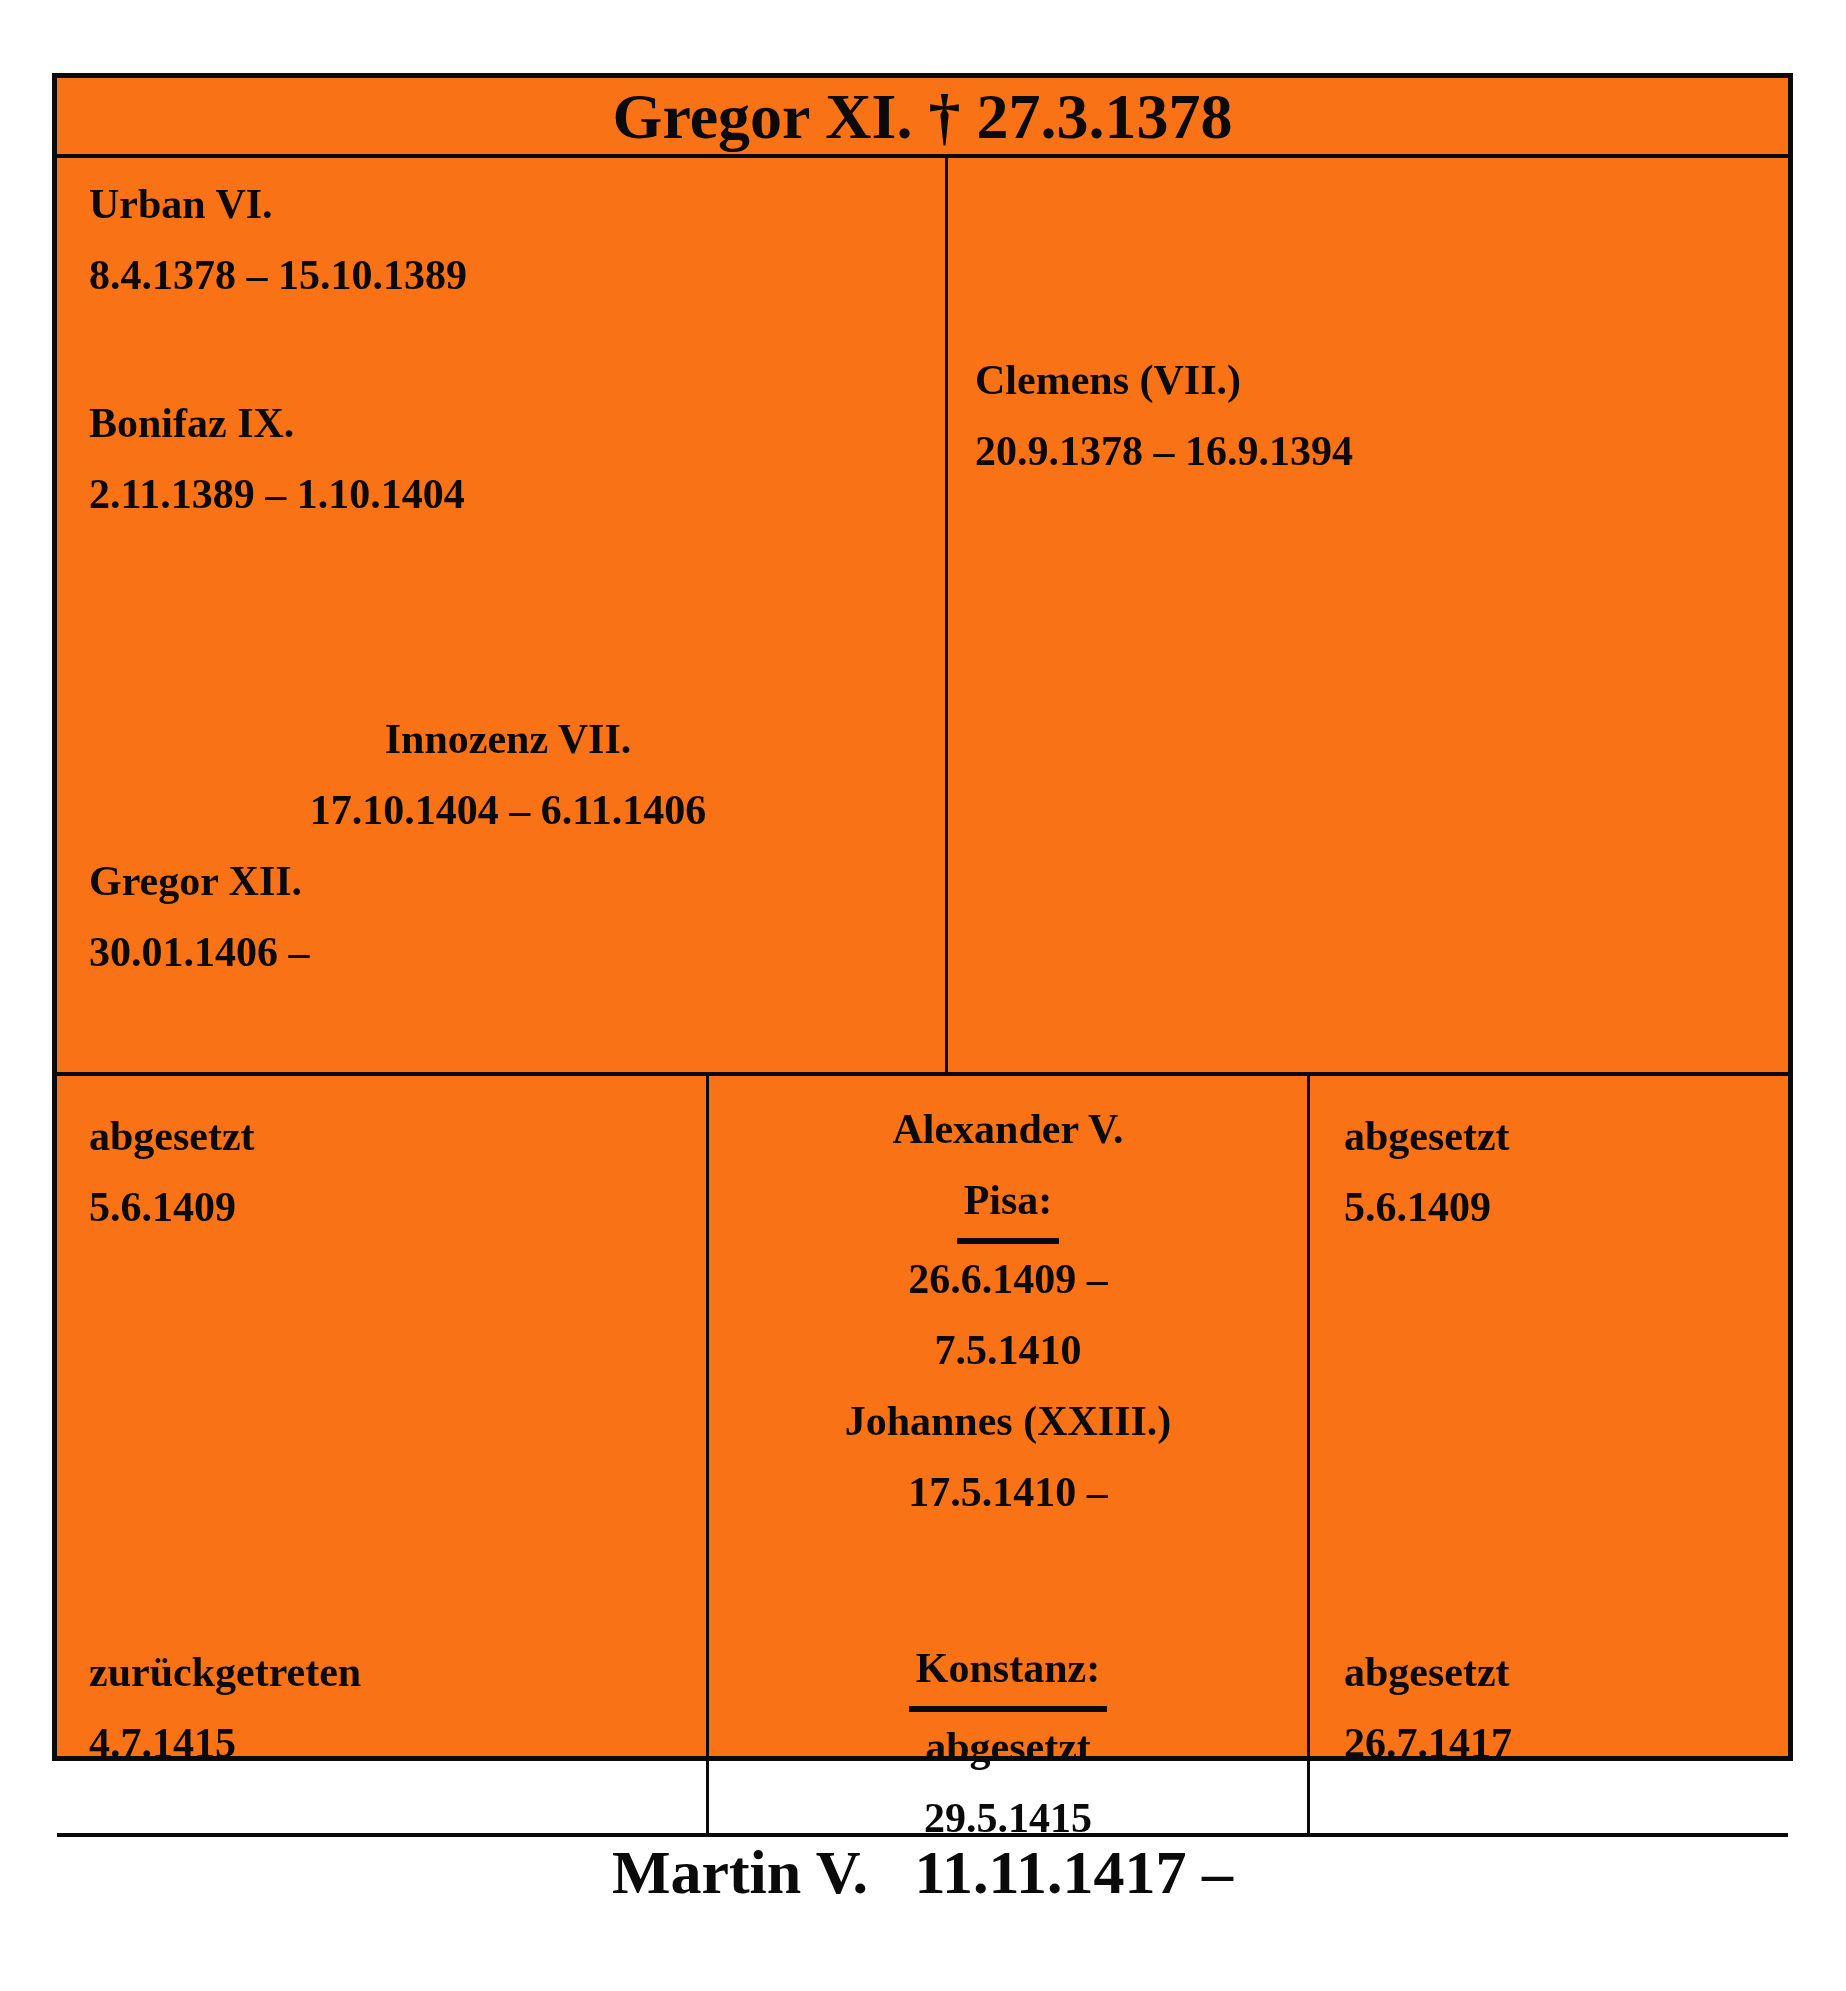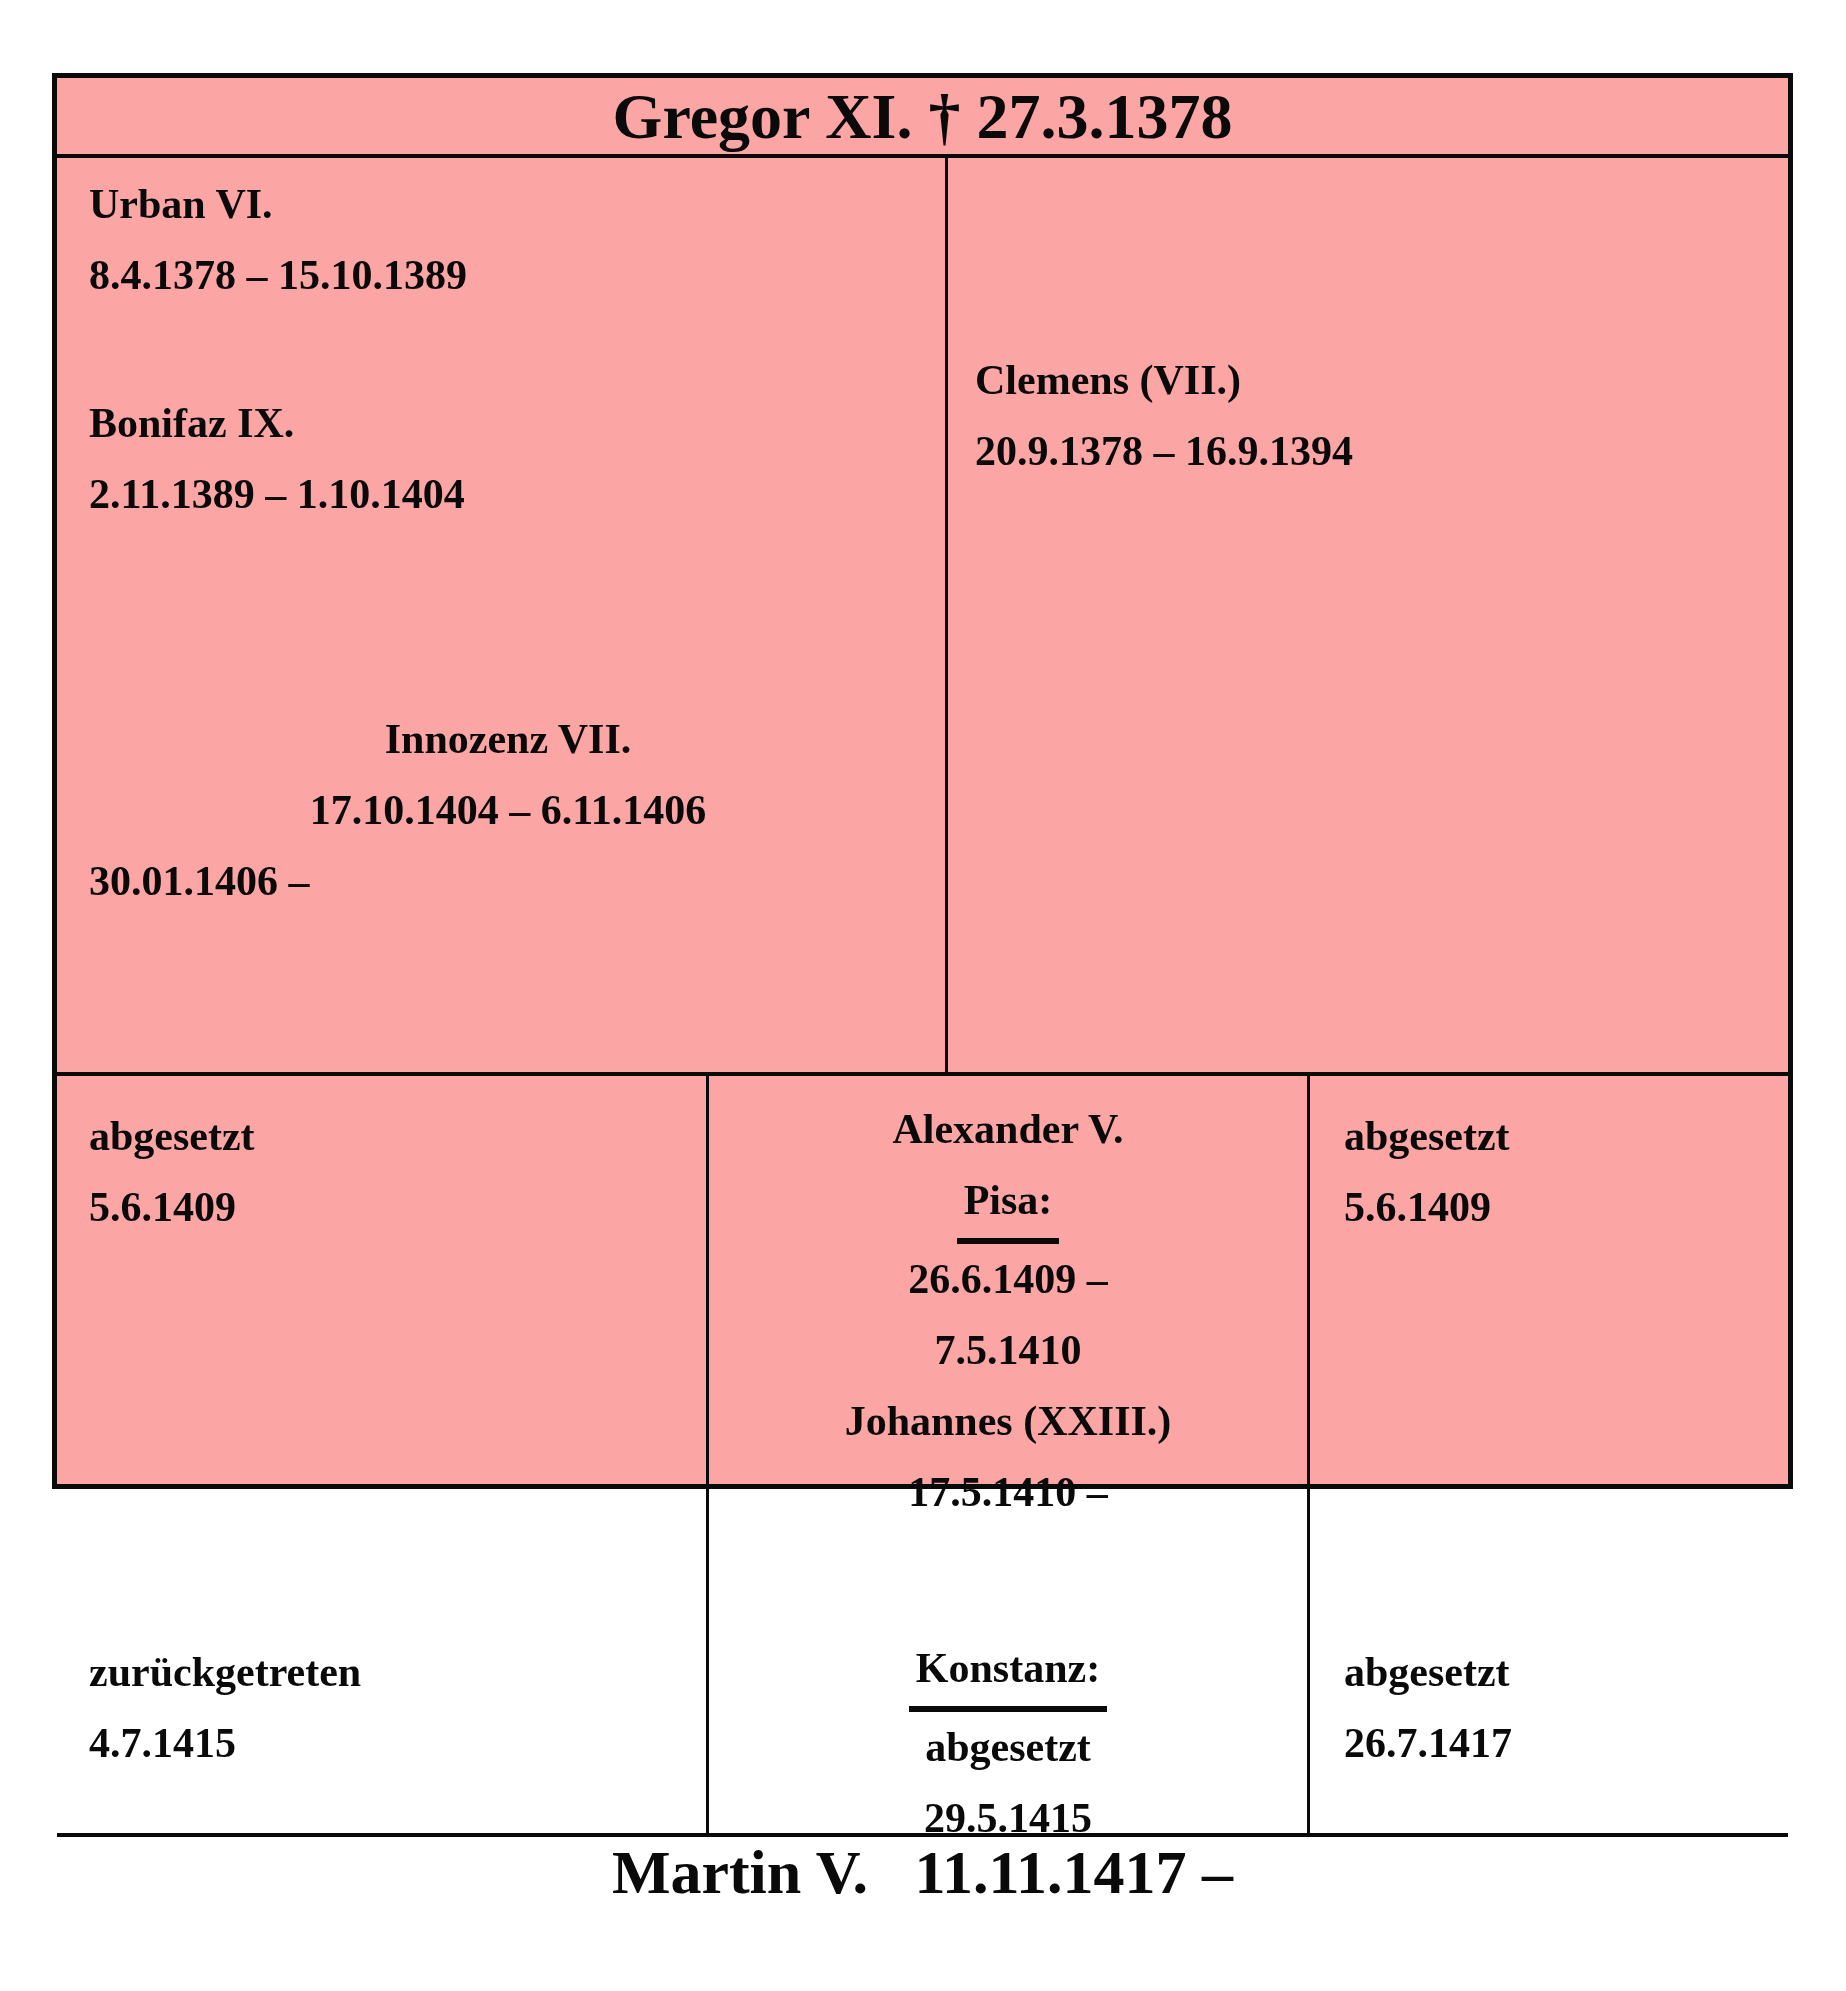--- a/index.html
+++ b/index.html
@@ -17,25 +17,25 @@
     font-weight: bold;
     overflow: hidden;
   }
   * { box-sizing: border-box; }
 
   .schism-table {
     position: absolute;
     left: 52px;
     top: 73px;
     width: 1741px;
-    height: 1416px;
+    height: 1688px;
     border: 5.3px solid #0a0a0a;
     display: flex;
     flex-direction: column;
-    background: #fca5a5;
+    background: #f97316;
   }
 
   .header-row {
     height: 80px;
     border-bottom: 4.5px solid #0a0a0a;
     display: flex;
     align-items: center;
     justify-content: center;
     font-size: 64px;
     line-height: 71px;
@@ -136,20 +136,21 @@
         </div>
         <div class="pope-entry m-bonifaz">
           <div class="line">Bonifaz IX.</div>
           <div class="line">2.11.1389 – 1.10.1404</div>
         </div>
         <div class="pope-entry m-innozenz">
           <div class="line">Innozenz VII.</div>
           <div class="line">17.10.1404 – 6.11.1406</div>
         </div>
         <div class="pope-entry m-gregor12">
+          <div class="line">Gregor XII.</div>
           <div class="line">30.01.1406 –</div>
         </div>
       </div>
 
       <div class="avignon-cell">
         <div class="pope-entry m-clemens">
           <div class="line">Clemens (VII.)</div>
           <div class="line">20.9.1378 – 16.9.1394</div>
         </div>
       </div>

